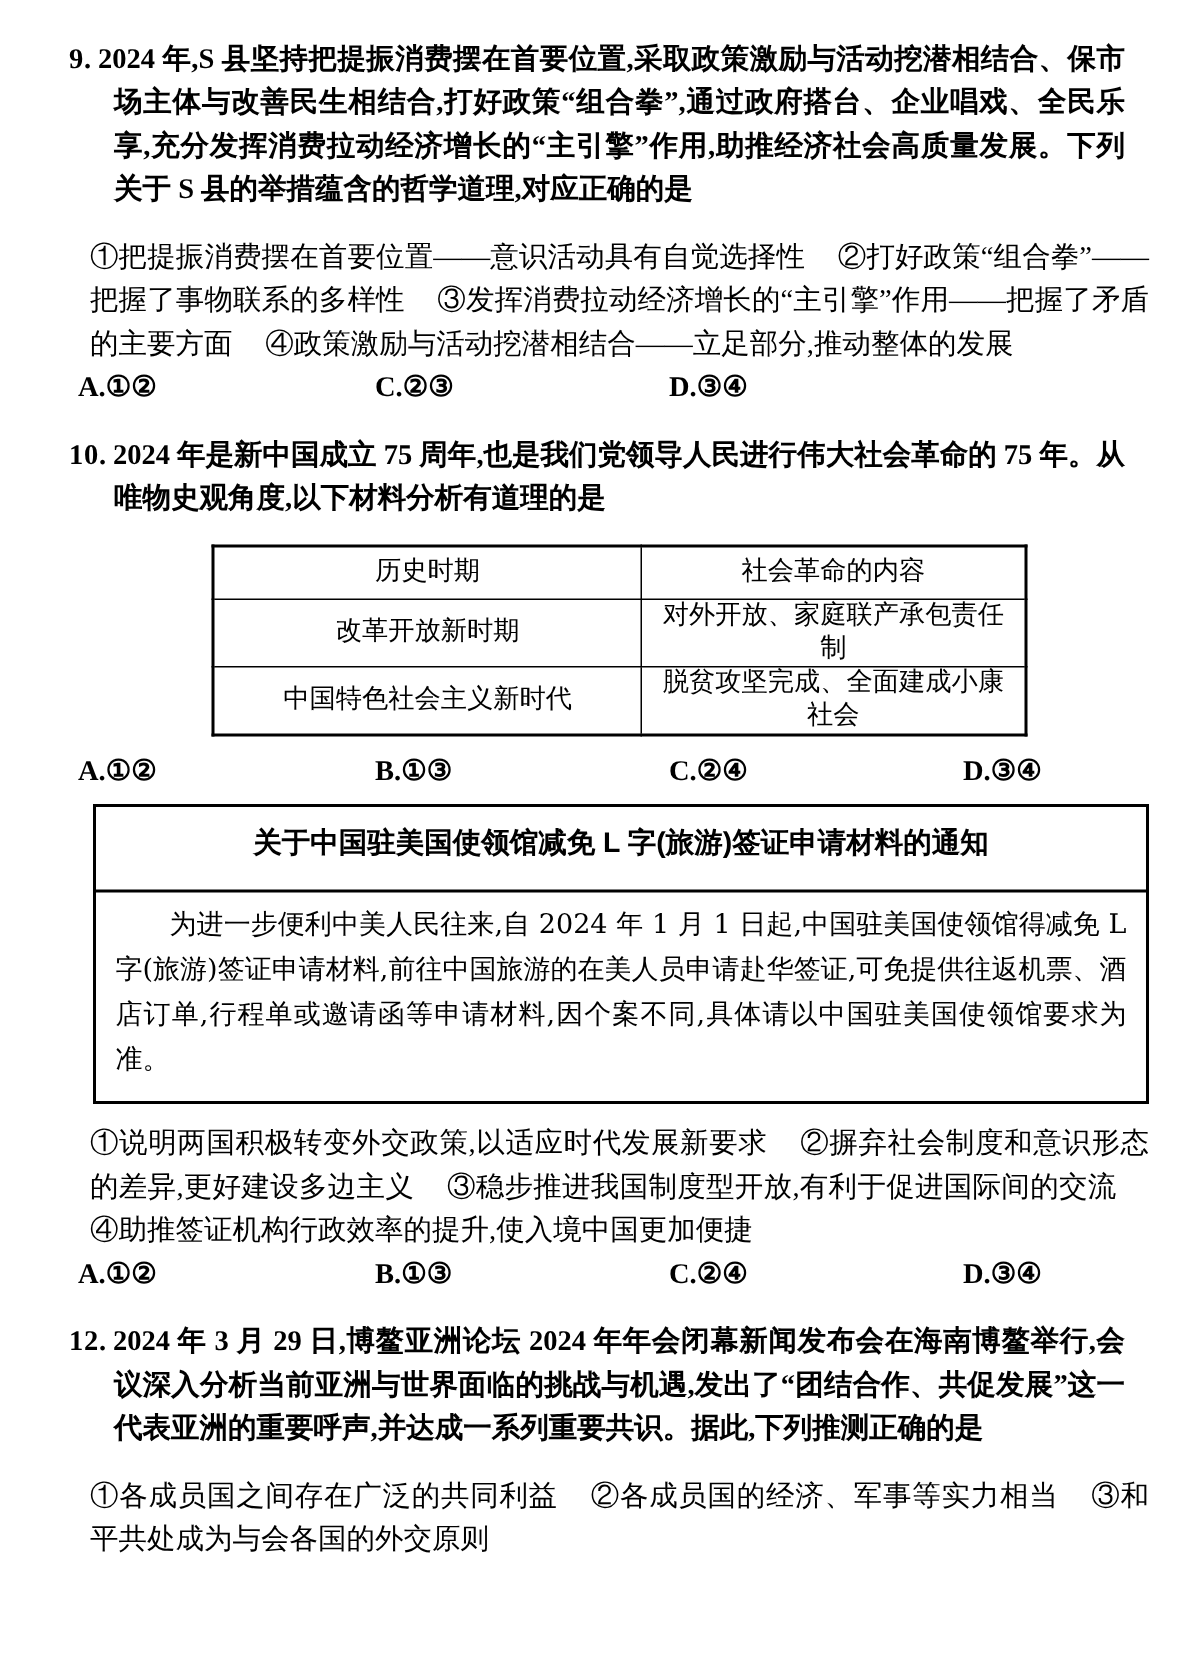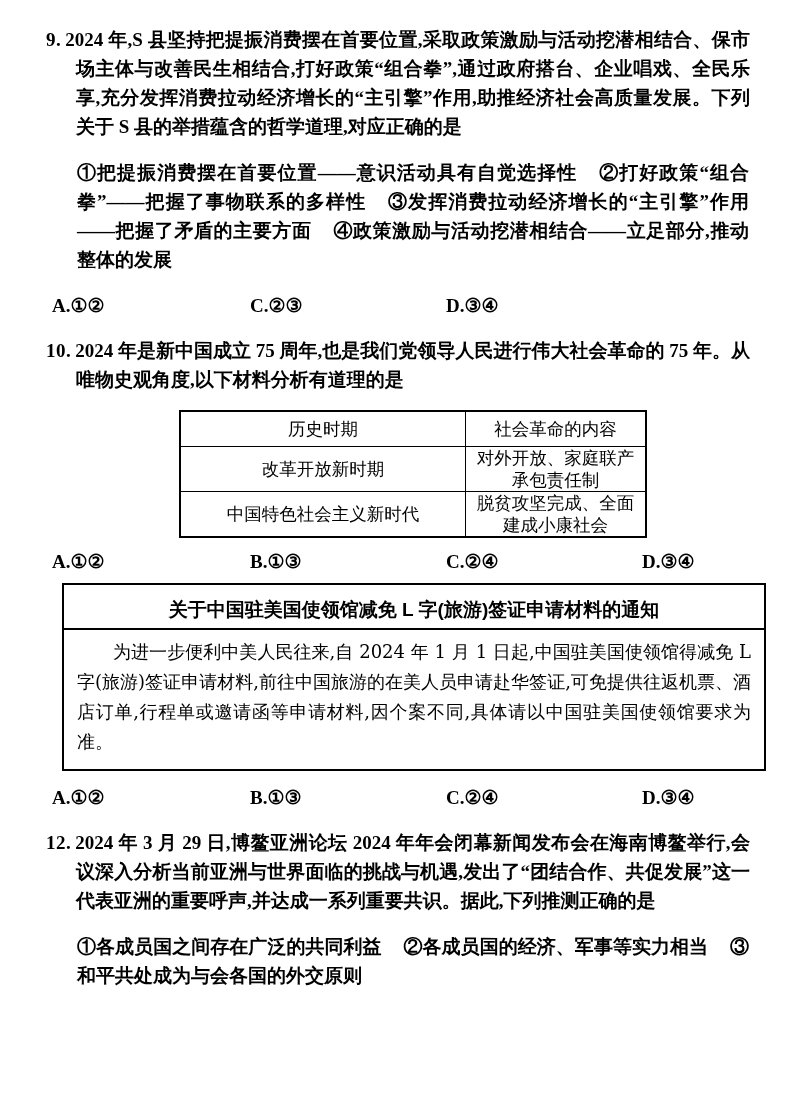--- a/index.html
+++ b/index.html
@@ -25,40 +25,40 @@
   }
   .question { margin: 0; }
   .stem {
     margin: 16px;
     text-align: justify;
     text-indent: -30px;
     font-weight: 600;
   }
   .qnum { letter-spacing: 0.5px; padding-right: 4px; }
   .sts {
-    margin: 17px;
+    margin: 0;
     text-align: justify;
-    font-weight: 700;
+    font-weight: 400;
   }
   .st { margin-right: 1.15em; }
   .st:last-child { margin-right: 0; }
   .opts {
     display: grid;
     grid-template-columns: 198px 196px 196px 1fr;
     margin-left: -8px;
     font-weight: 600;
   }
   .opt { white-space: nowrap; }
   
   .dtable {
     border-collapse: collapse;
     border: 2px solid #000;
-    width: 468px;
+    width: 544px;
     margin: 9px auto 9px auto;
-    font-family: Liberation Sans, sans-serif;
+    font-family: Liberation Mono, monospace;
     font-size: 17.5px;
     line-height: 22px;
   }
   .dtable th, .dtable td {
     border: 1px solid #000;
     height: 34px;
     text-align: center;
     vertical-align: middle;
     font-weight: normal;
     padding: 0 6px;
@@ -68,21 +68,21 @@
   .notice {
     border: 2px solid #000;
     margin: 7px 0 12px 2px;
     background: #ffffff;
   }
   .notice-title {
     font-weight: 700;
     text-align: center;
     font-size: 19px;
     line-height: 28px;
-    padding: 11px 12px 4px 12px;
+    padding: 11px 12px 16px 12px;
     border-bottom: 2.5px solid #000;
     font-family: "Liberation Sans", sans-serif;
   }
   .notice-body {
     margin: 0;
     padding: 7px 13px 12px 13px;
     text-indent: 2em;
     text-align: justify;
     font-family: "DejaVu Serif", serif;
     font-size: 18px;
@@ -134,20 +134,23 @@
     </div>
   </section>
 
   <section class="question">
 
     <div class="notice">
       <div class="notice-title">关于中国驻美国使领馆减免 L 字(旅游)签证申请材料的通知</div>
       <p class="notice-body">为进一步便利中美人民往来,自 2024 年 1 月 1 日起,中国驻美国使领馆得减免 L 字(旅游)签证申请材料,前往中国旅游的在美人员申请赴华签证,可免提供往返机票、酒店订单,行程单或邀请函等申请材料,因个案不同,具体请以中国驻美国使领馆要求为准。</p>
     </div>
 
+    <p class="sts">
+      <span class="st">①说明两国积极转变外交政策,以适应时代发展新要求</span><span class="st">②摒弃社会制度和意识形态的差异,更好建设多边主义</span><span class="st">③稳步推进我国制度型开放,有利于促进国际间的交流</span><span class="st">④助推签证机构行政效率的提升,使入境中国更加便捷</span>
+    </p>
     <div class="opts">
       <span class="opt">A.①②</span>
       <span class="opt">B.①③</span>
       <span class="opt">C.②④</span>
       <span class="opt">D.③④</span>
     </div>
   </section>
 
   <section class="question">
     <p class="stem"><span class="qnum">12.</span><span>2024 年 3 月 29 日,博鳌亚洲论坛 2024 年年会闭幕新闻发布会在海南博鳌举行,会议深入分析当前亚洲与世界面临的挑战与机遇,发出了“团结合作、共促发展”这一代表亚洲的重要呼声,并达成一系列重要共识。据此,下列推测正确的是</span></p>

